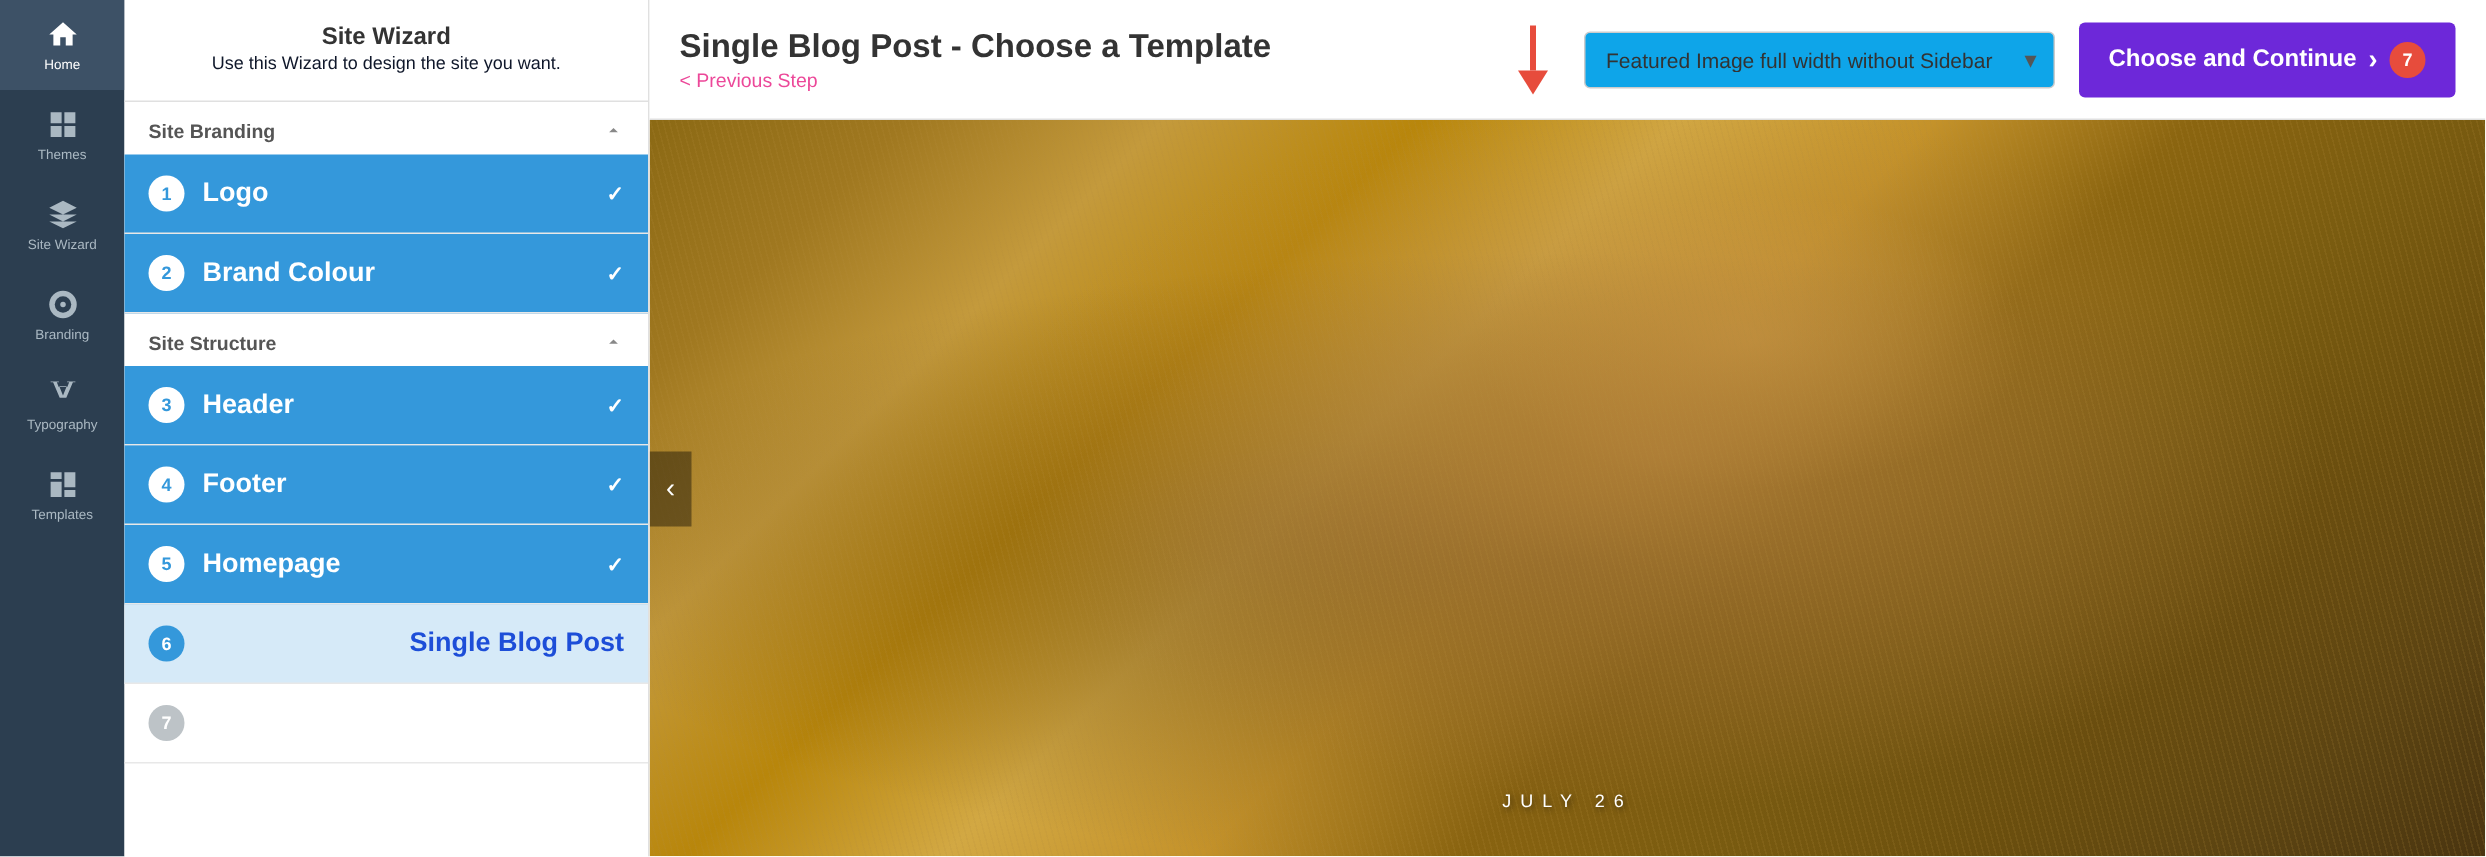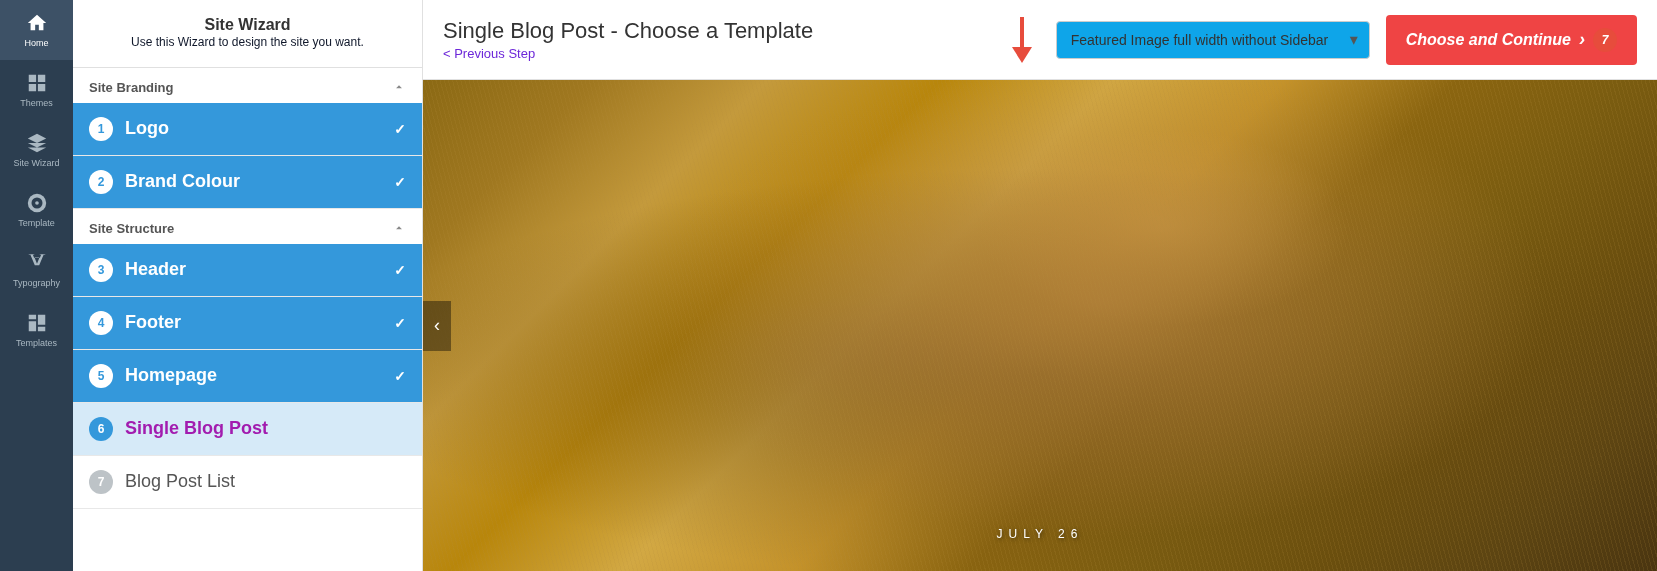--- a/index.html
+++ b/index.html
@@ -1,20 +1,20 @@
 <!DOCTYPE html>
 <html><head>
   <meta charset="utf-8">
   <style>
     * { margin: 0; padding: 0; box-sizing: border-box; }
     body { font-family: Arial, sans-serif; width: 1657px; height: 571px; overflow: hidden; display: flex; }
 
     
     .icon-sidebar {
-      width: 73px;
+      width: 83px;
       background: #2c3e50;
       display: flex;
       flex-direction: column;
       align-items: center;
       padding-top: 0;
       flex-shrink: 0;
     }
     .icon-sidebar-item {
       width: 100%;
       display: flex;
@@ -88,22 +88,23 @@
     .step-item.active-blue .step-check { color: #fff; }
 
     .step-item.active-current {
       background: #d6eaf8;
     }
     .step-item.active-current .step-number {
       background: #3498db;
       color: #fff;
     }
     .step-item.active-current .step-label {
-      color: #a21caf;
+      color: #1d4ed8;
       font-weight: 600;
+      text-align: right;
     }
 
     .step-number {
       width: 24px;
       height: 24px;
       border-radius: 50%;
       background: #bdc3c7;
       color: #fff;
       display: flex;
       align-items: center;
@@ -138,26 +139,26 @@
       align-items: center;
       padding: 0 20px;
       height: 80px;
       background: #fff;
       border-bottom: 1px solid #e0e0e0;
       gap: 16px;
       flex-shrink: 0;
     }
     .top-bar-title {
       font-size: 22px;
-      font-weight: 400;
+      font-weight: 700;
       color: #333;
     }
     .top-bar-subtitle {
       font-size: 13px;
-      color: #6d28d9;
+      color: #ec4899;
       margin-top: 2px;
       display: flex;
       align-items: center;
       gap: 4px;
     }
     .top-bar-left { flex: 1; }
 
     .dropdown-wrapper {
       position: relative;
       display: flex;
@@ -196,34 +197,33 @@
     }
     .arrow-head {
       width: 0;
       height: 0;
       border-left: 10px solid transparent;
       border-right: 10px solid transparent;
       border-top: 16px solid #e74c3c;
     }
 
     .choose-btn {
-      background: #ef4444;
+      background: #6d28d9;
       color: #fff;
       border: none;
       padding: 0 20px;
       height: 50px;
       font-size: 16px;
       font-weight: 600;
       border-radius: 4px;
       cursor: pointer;
       display: flex;
       align-items: center;
       gap: 8px;
       white-space: nowrap;
-      font-style: italic;
     }
     .step-badge {
       background: #e74c3c;
       color: #fff;
       border-radius: 50%;
       width: 24px;
       height: 24px;
       display: flex;
       align-items: center;
       justify-content: center;
@@ -328,21 +328,21 @@
       <path d="M12 2L2 7l10 5 10-5-10-5zM2 17l10 5 10-5M2 12l10 5 10-5"></path>
     </svg>
     <span>Site Wizard</span>
   </div>
   <div class="icon-sidebar-item">
     <svg viewBox="0 0 24 24" fill="currentColor">
       <circle cx="12" cy="12" r="10"></circle>
       <circle cx="12" cy="12" r="6" fill="#2c3e50"></circle>
       <circle cx="12" cy="12" r="2" fill="#aab8c2"></circle>
     </svg>
-    <span>Template</span>
+    <span>Branding</span>
   </div>
   <div class="icon-sidebar-item">
     <svg viewBox="0 0 24 24" fill="currentColor">
       <path d="M9.6 14.4L4.8 3H3v-.5h6V3H7.5l1.4 3.5h6.2L16.5 3H15v-.5h6V3h-1.8L14.4 14.4H9.6zM9.3 6l2.7 6.7L14.7 6H9.3z"></path>
     </svg>
     <span>Typography</span>
   </div>
   <div class="icon-sidebar-item">
     <svg viewBox="0 0 24 24" fill="currentColor">
       <path d="M3 3h8v5H3zm0 7h8v11H3zm10-7h8v11h-8zm0 13h8v5h-8z"></path>
@@ -415,21 +415,20 @@
     <div class="step-number">
       <span>6</span>
     </div>
     <span class="step-label">Single Blog Post</span>
   </div>
 
   <div class="step-item">
     <div class="step-number" style="background:#bdc3c7;">
       <span>7</span>
     </div>
-    <span class="step-label">Blog Post List</span>
   </div>
 </div>
 
 <div class="main-content">
 
   <div class="top-bar">
     <div class="top-bar-left">
       <div class="top-bar-title">Single Blog Post - Choose a Template</div>
       <div class="top-bar-subtitle">
         <span>&lt; Previous Step</span>

